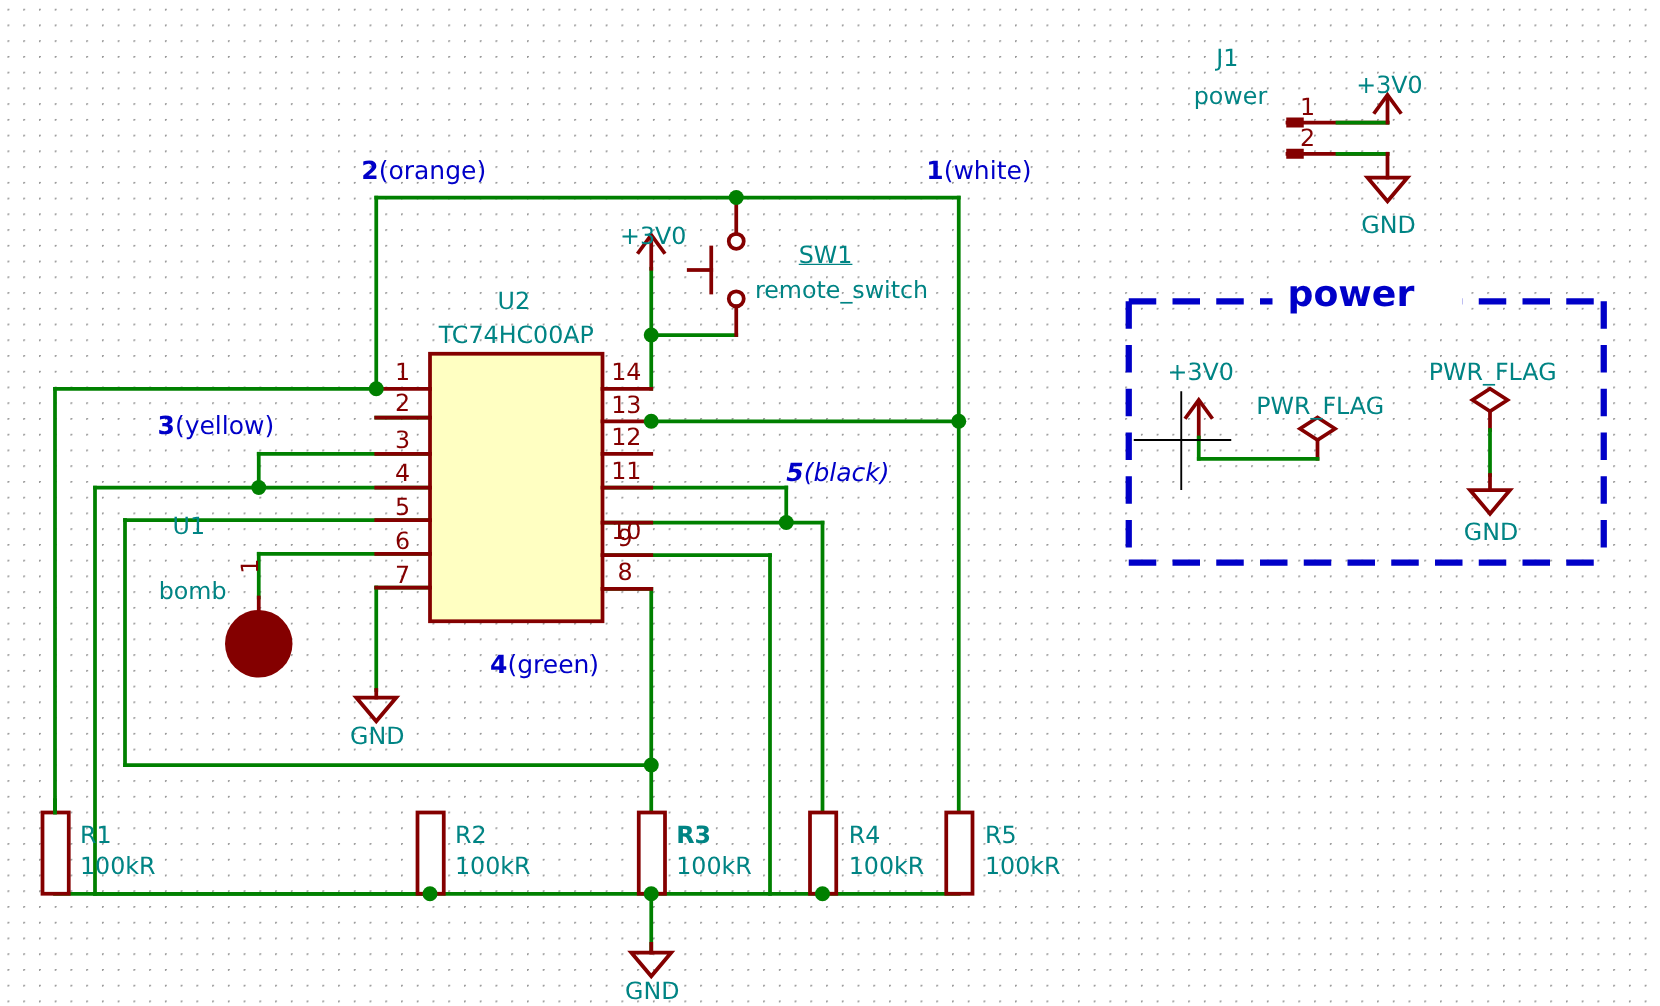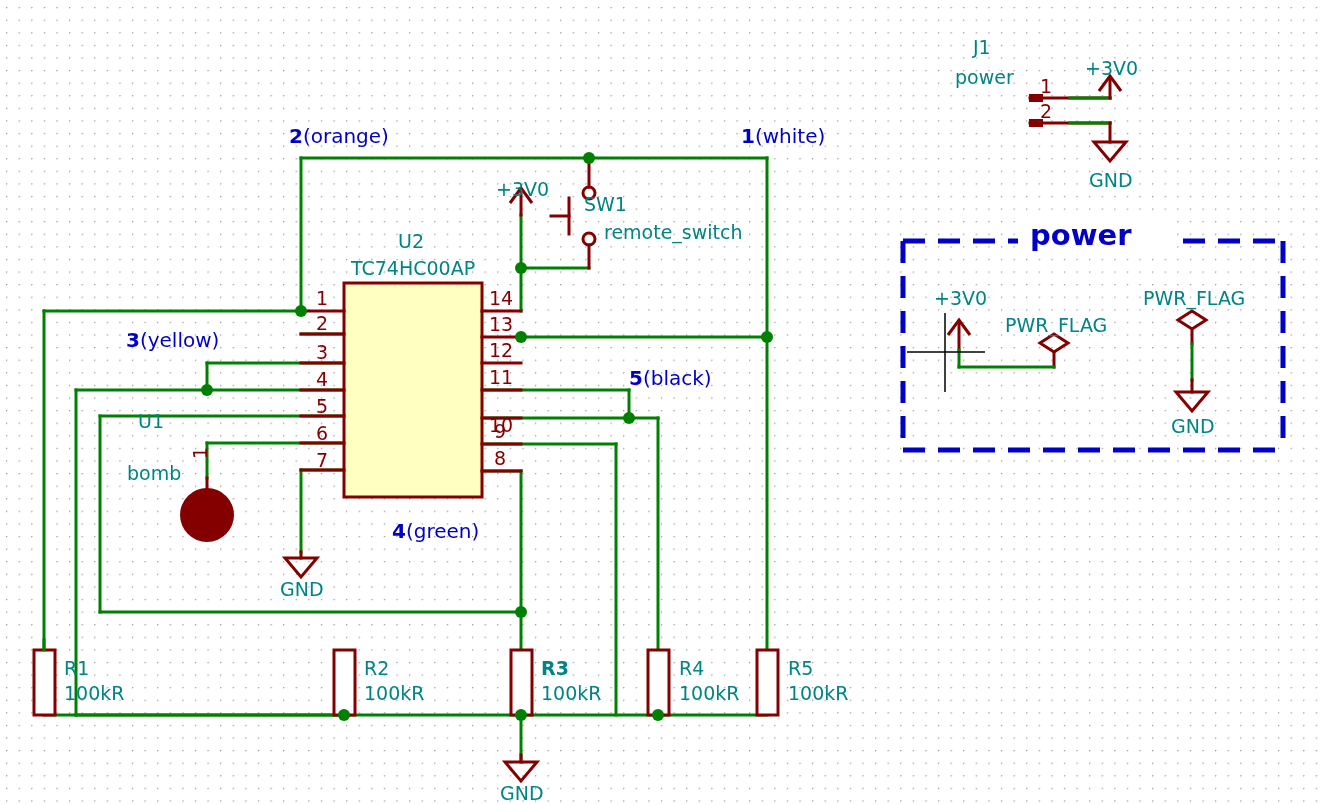--- a/index.html
+++ b/index.html
@@ -263,21 +263,21 @@
   </div>
 
   <div class="lbl" style="position:absolute;left:126px;top:330px;">
     <span class="netnum">3</span><span class="netnm">(yellow)</span>
   </div>
 
   <div class="lbl" style="position:absolute;left:392px;top:521px;">
     <span class="netnum">4</span><span class="netnm">(green)</span>
   </div>
 
-  <div class="lbl" style="position:absolute;left:629px;top:368px;">
+  <div class="lbl" style="position:absolute;left:629px;top:368px;font-style:italic;">
     <span class="netnum">5</span><span class="netnm">(black)</span>
   </div>
 
   <div class="ref" style="position:absolute;left:398px;top:232px;">U2</div>
   <div class="ref" style="position:absolute;left:351px;top:259px;">TC74HC00AP</div>
 
   <div class="pinnum" style="position:absolute;left:316px;top:289px;">1</div>
   <div class="pinnum" style="position:absolute;left:316px;top:314px;">2</div>
   <div class="pinnum" style="position:absolute;left:316px;top:343px;">3</div>
   <div class="pinnum" style="position:absolute;left:316px;top:370px;">4</div>
@@ -290,21 +290,21 @@
   <div class="pinnum" style="position:absolute;left:489px;top:341px;">12</div>
   <div class="pinnum" style="position:absolute;left:489px;top:368px;">11</div>
   <div class="pinnum" style="position:absolute;left:489px;top:396px;margin-top:20px;">10</div>
   <div class="pinnum" style="position:absolute;left:494px;top:422px;">9</div>
   <div class="pinnum" style="position:absolute;left:494px;top:449px;">8</div>
 
   <div class="ref" style="position:absolute;left:138px;top:412px;text-align:center;">U1</div>
   <div class="ref" style="position:absolute;left:127px;top:464px;">bomb</div>
   <div class="pinnum pinrot" style="position:absolute;left:191px;top:459px;">1</div>
 
-  <div class="ref" style="position:absolute;left:584px;top:195px;">SW1</div>
+  <div class="ref" style="position:absolute;left:639px;top:195px;text-decoration:underline;">SW1</div>
   <div class="ref" style="position:absolute;left:604px;top:223px;">remote_switch</div>
 
   <div class="ref" style="position:absolute;left:973px;top:38px;">J1</div>
   <div class="ref" style="position:absolute;left:955px;top:68px;">power</div>
   <div class="pinnum" style="position:absolute;left:1040px;top:77px;">1</div>
   <div class="pinnum" style="position:absolute;left:1040px;top:102px;">2</div>
 
   <div class="ref" style="position:absolute;left:64px;top:659px;">R1</div>
   <div class="ref" style="position:absolute;left:64px;top:684px;">100kR</div>
 

